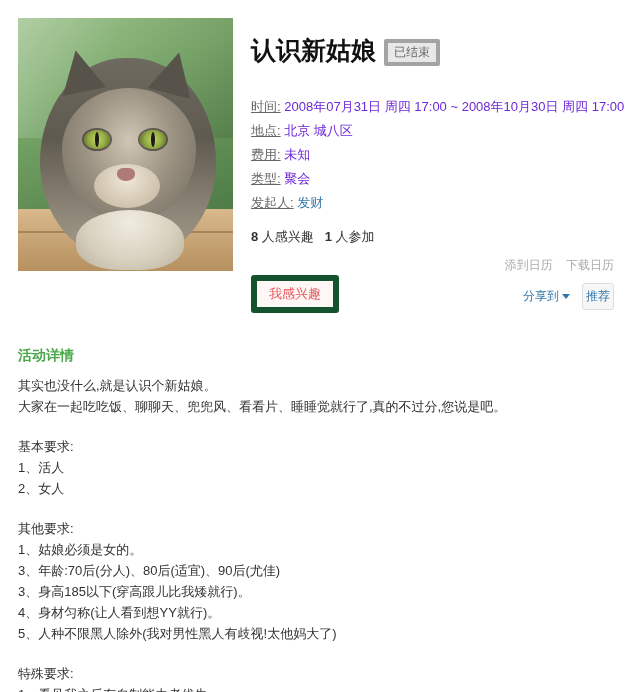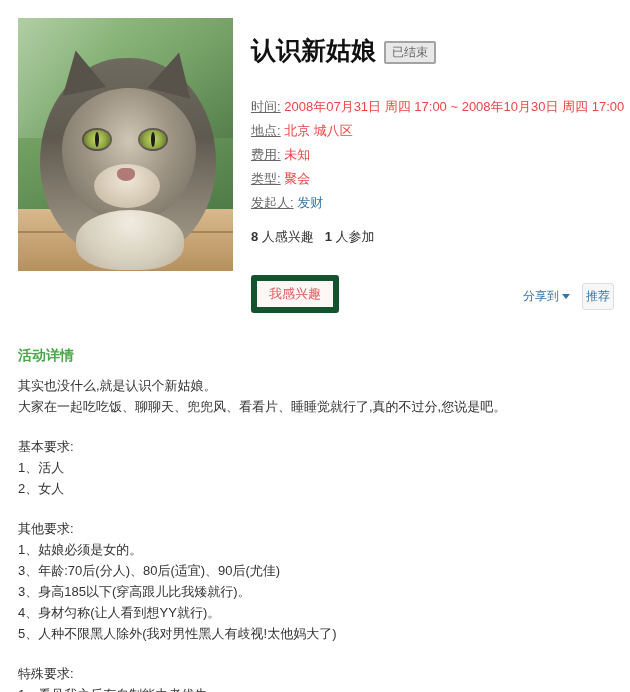--- a/index.html
+++ b/index.html
@@ -142,38 +142,38 @@
     line-height: 1.1;
     margin-right: 8px;
     font-family: "DejaVu Sans", "Liberation Sans", sans-serif;
   }
   .status-badge {
     display: inline-block;
     padding: 2px 6px 3px;
     font-size: 12px;
     color: #666666;
     background: #e8e8e8;
-    border: 2px solid #a3a3a3;
+    border: 4px solid #a3a3a3;
     border-radius: 2px;
     line-height: 1.2;
     position: relative;
     top: 2px;
   }
   .info-row {
     font-size: 13px;
     line-height: 24px;
     color: #333333;
     white-space: nowrap;
   }
   .info-label {
     color: #666666;
     text-decoration: underline;
   }
   .info-value {
-    color: #ef4444;
+    color: #6d28d9;
   }
   .link {
     color: #3377aa;
     text-decoration: none;
     cursor: pointer;
   }
 
   .counts {
     margin-top: 12px;
     font-size: 13px;
@@ -317,20 +317,24 @@
         <b>8</b>
         <span>人感兴趣</span>
         &nbsp;
         <b>1</b>
         <span>人参加</span>
       </div>
 
       <div class="actions">
         <span class="btn-interested">我感兴趣</span>
 
+        <div class="aux-links">
+          <span>添到日历</span>
+          <span>下载日历</span>
+        </div>
 
         <div class="share-row">
           <span class="share-to"><span>分享到</span><i class="caret"></i></span>
           <span class="btn-recommend">推荐</span>
         </div>
       </div>
 
     </div>
   </div>
 

